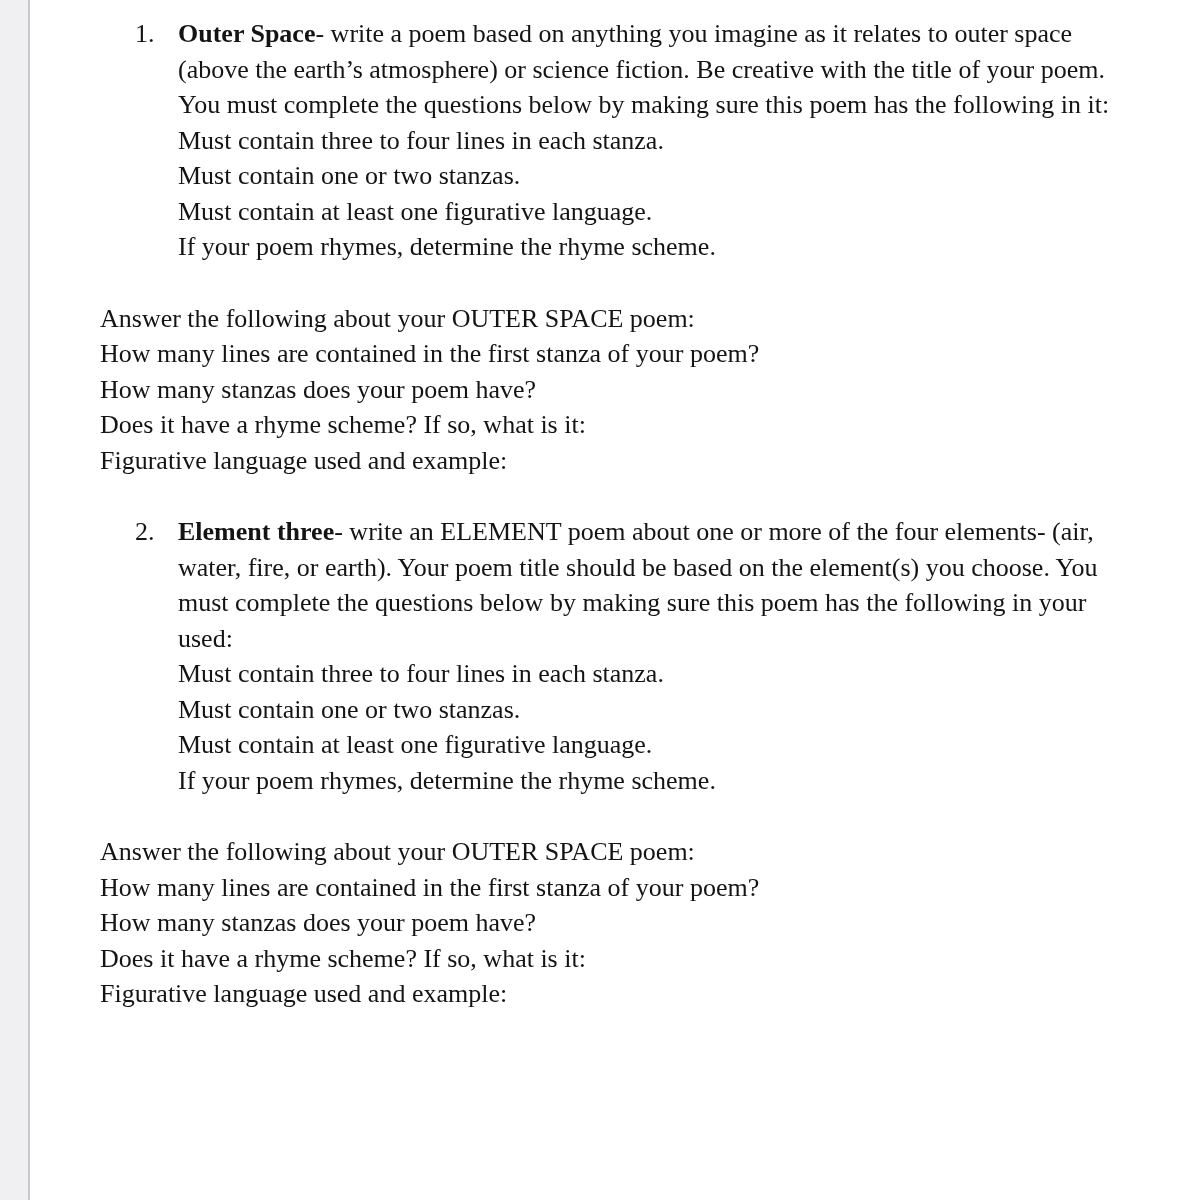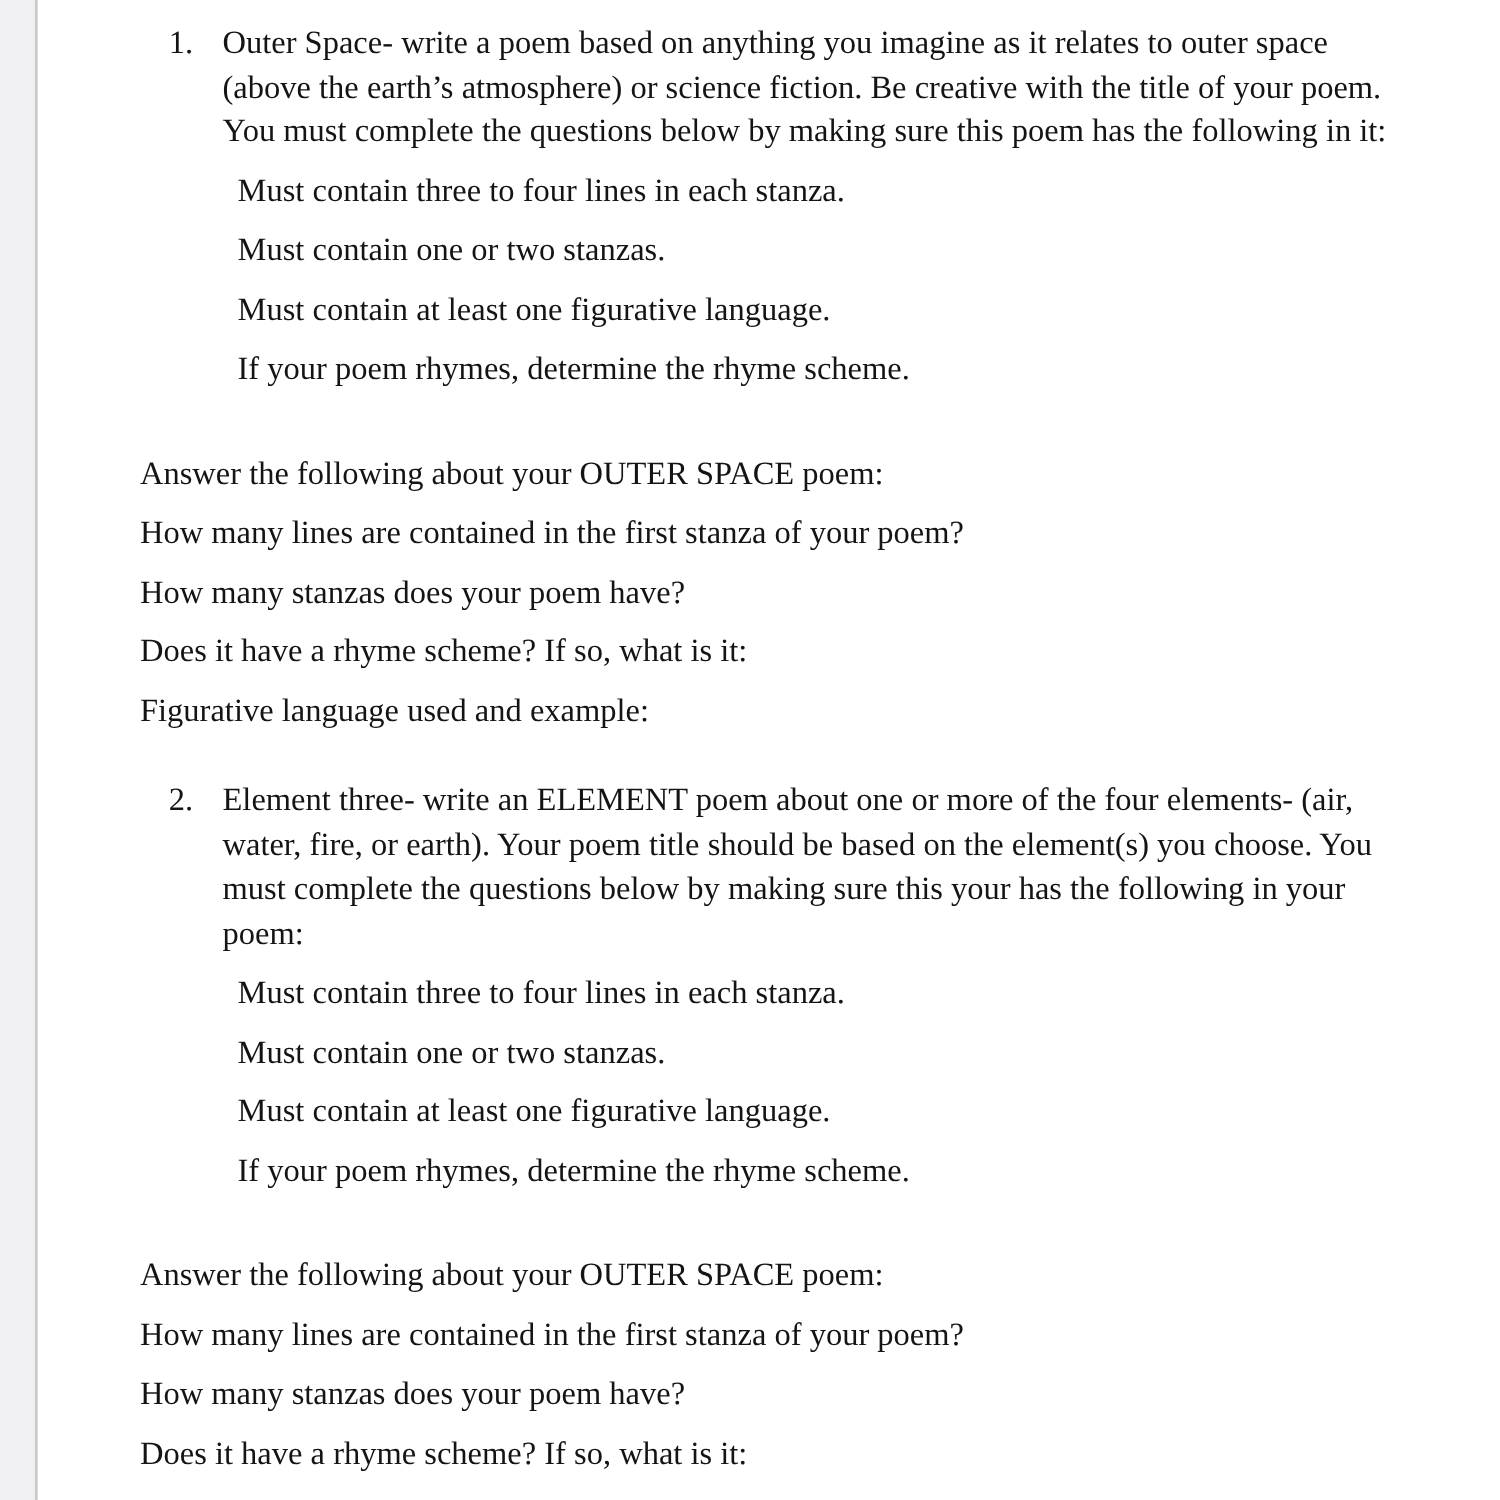--- a/index.html
+++ b/index.html
@@ -44,27 +44,27 @@
   }
   .num {
     flex: none;
     width: 43px;
   }
   .item-body {
     flex: 1;
     min-width: 0;
   }
   .item-title {
-    font-weight: normal;
+    font-weight: bold;
   }
   p.intro {
     margin: 0;
   }
   .line {
-    margin: 12px;
+    margin: 0;
   }
 </style>
 </head>
 <body>
 
 <div class="left-strip"></div>
 
 <div class="doc">
 
   <div class="block list-item">
@@ -82,21 +82,21 @@
     <div class="line">Answer the following about your OUTER SPACE poem:</div>
     <div class="line">How many lines are contained in the first stanza of your poem?</div>
     <div class="line">How many stanzas does your poem have?</div>
     <div class="line">Does it have a rhyme scheme? If so, what is it:</div>
     <div class="line">Figurative language used and example:</div>
   </div>
 
   <div class="block list-item">
     <div class="num">2.</div>
     <div class="item-body">
-      <p class="intro"><span class="item-title">Element three</span><span>- write an ELEMENT poem about one or more of the four elements- (air, water, fire, or earth).  Your poem title should be based on the element(s) you choose.  You must complete the questions below by making sure this your has the following in your poem:</span></p>
+      <p class="intro"><span class="item-title">Element three</span><span>- write an ELEMENT poem about one or more of the four elements- (air, water, fire, or earth).  Your poem title should be based on the element(s) you choose.  You must complete the questions below by making sure this poem has the following in your used:</span></p>
       <div class="line">Must contain three to four lines in each stanza.</div>
       <div class="line">Must contain one or two stanzas.</div>
       <div class="line">Must contain at least one figurative language.</div>
       <div class="line">If your poem rhymes, determine the rhyme scheme.</div>
     </div>
   </div>
 
   <div class="block">
     <div class="line">Answer the following about your OUTER SPACE poem:</div>
     <div class="line">How many lines are contained in the first stanza of your poem?</div>

